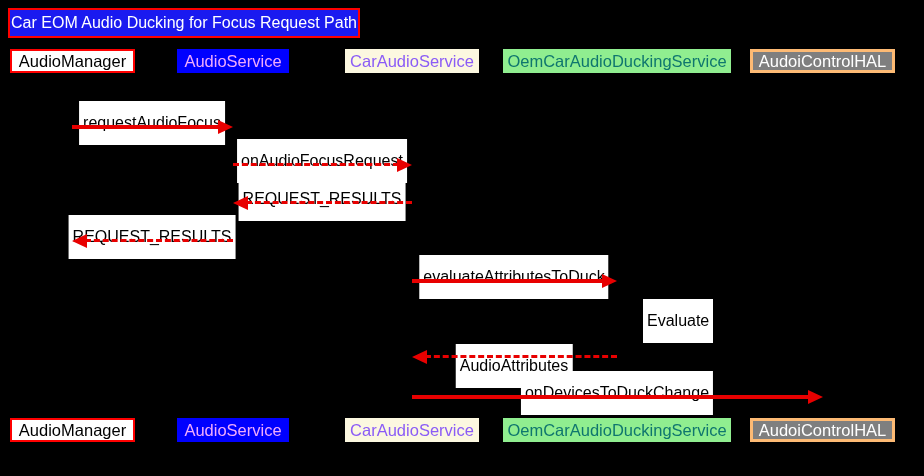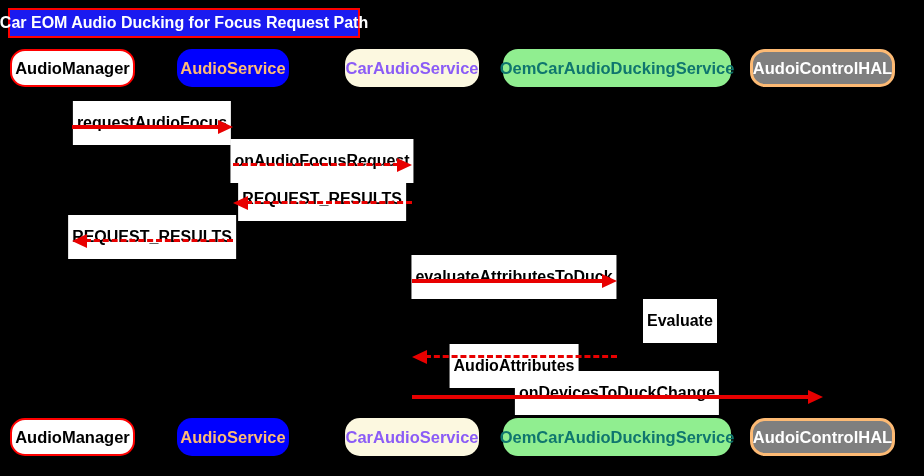--- a/index.html
+++ b/index.html
@@ -1,35 +1,34 @@
 <!DOCTYPE html>
 <html><head>
 <meta charset="utf-8">
 <style>
   html,body{margin:0;padding:0;background:#000;}
   #canvas{
     position:relative;width:924px;height:476px;background:#000;overflow:hidden;
     font-family:"Liberation Sans",sans-serif;
-    font-weight:bold;
   }
   .title-box{
     position:absolute;left:8px;top:8px;width:352px;height:30px;
     background:#1A1AF0;border:2px solid #FF0000;box-sizing:border-box;
     color:#FFFFFF;font-size:16px;display:flex;align-items:center;justify-content:center;
     white-space:nowrap;
   }
   .participant{
-    position:absolute;height:38px;box-sizing:border-box;
+    position:absolute;height:24px;box-sizing:border-box;
     display:flex;align-items:center;justify-content:center;
-    font-size:16.5px;white-space:nowrap;border-radius:15px;
+    font-size:16.5px;white-space:nowrap;
   }
   .row-top .participant{top:49px;}
   .row-bottom .participant{top:418px;}
   .p-am{left:10px;width:125px;background:#FFFFFF;color:#000;border:2px solid #FF0000;}
-  .p-as{left:177px;width:112px;background:#0000FF;color:#fdba74;}
+  .p-as{left:177px;width:112px;background:#0000FF;color:#f0abfc;}
   .p-cas{left:345px;width:134px;background:#FCF8E0;color:#8b5cf6;}
   .p-oem{left:503px;width:228px;background:#90EE90;color:#0f766e;}
   .p-hal{left:750px;width:145px;background:#7F7F7F;color:#FFF;border:3px solid #fdba74;}
   .msg-label{
     position:absolute;background:#FFFFFF;color:#000;font-size:16px;line-height:20px;
     padding:12px 4px;white-space:nowrap;transform:translateX(-50%);
   }
   .msg-label.no-center{transform:none;}
   .line-solid{position:absolute;height:4px;background:#E80000;}
   .line-dashed{position:absolute;height:0;border-top:3px dashed #E80000;}

